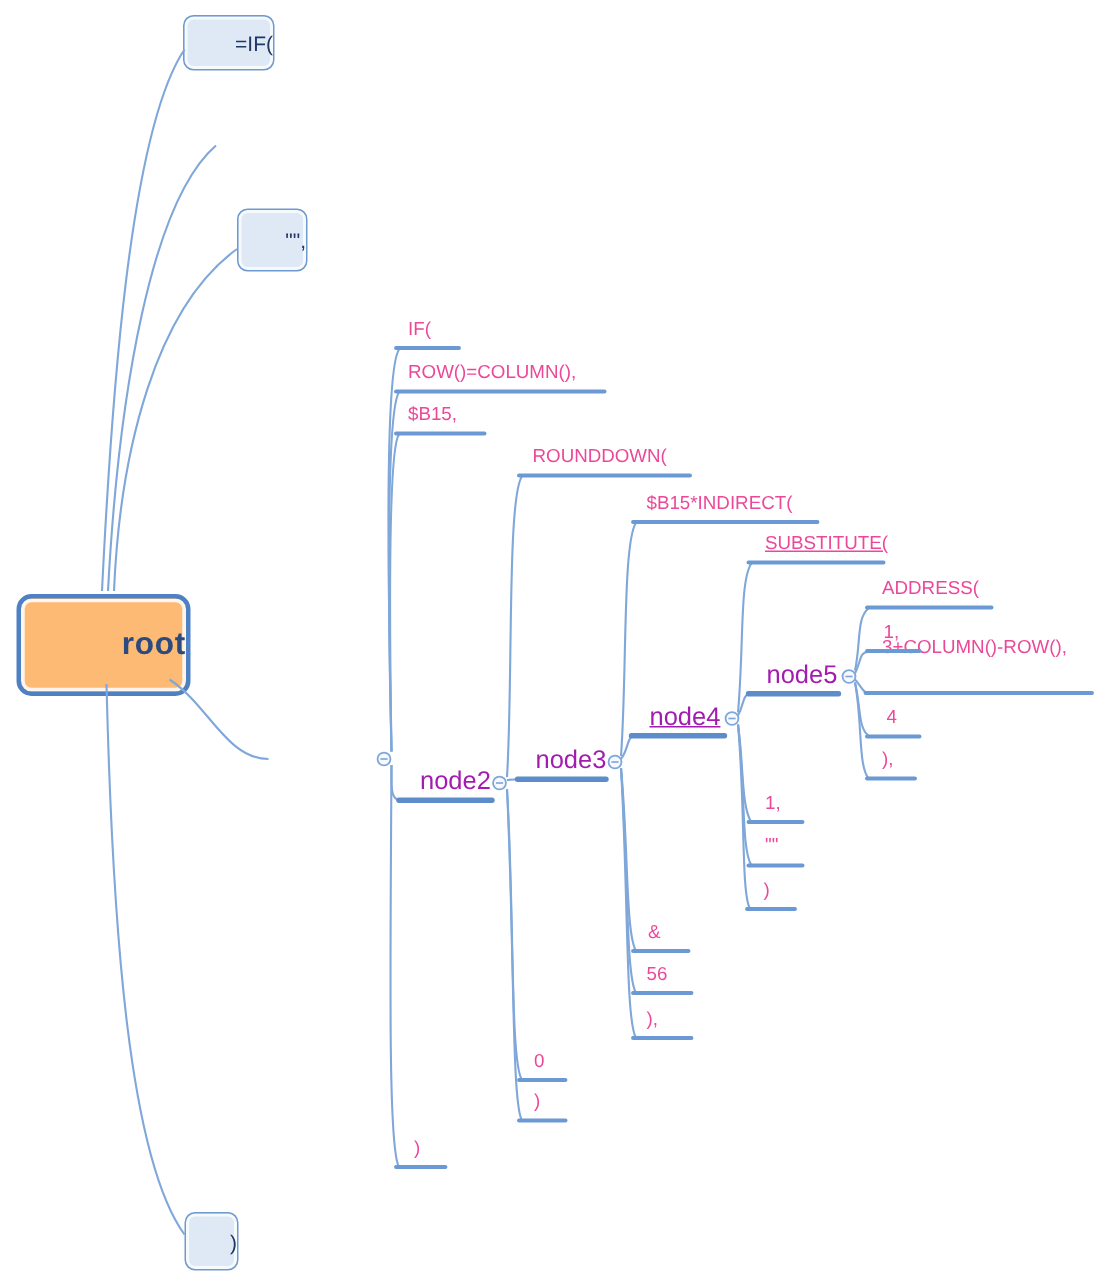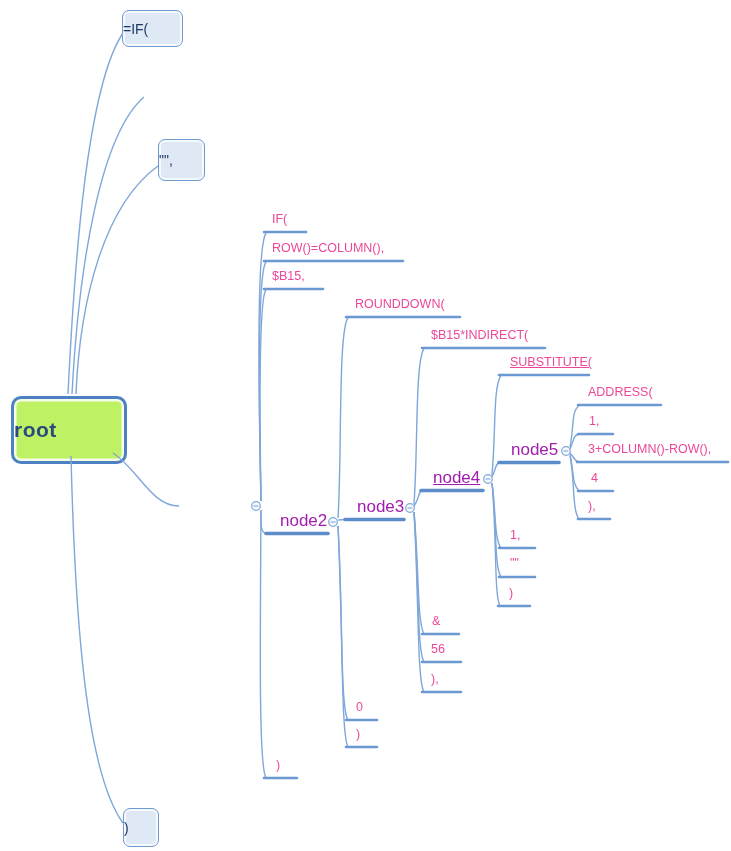--- a/index.html
+++ b/index.html
@@ -7,26 +7,26 @@
     position:relative;width:731px;height:851px;background:#ffffff;overflow:hidden;
     font-family:"Liberation Sans",sans-serif;
   }
   
   .boxnode{
     position:absolute;z-index:2;
     border:1.6px solid #6f9ad0;border-radius:7px;
     background:#dfe9f6;
     box-shadow:inset 0 0 0 2px rgba(255,255,255,0.75);
     color:#1f3864;font-size:14px;
-    display:flex;align-items:center;justify-content:flex-start;
+    display:flex;align-items:center;justify-content:flex-end;
     white-space:nowrap;cursor:default;
   }
   .rootnode{
     border:3.5px solid #4e81c4;border-radius:10px;
-    background:#bef264;
+    background:#fdba74;
     box-shadow:inset 0 0 0 2.5px rgba(255,255,255,0.85);
     color:#2b4a7d;font-weight:bold;font-size:21px;
     letter-spacing:0.5px;
   }
   
   .linelabel{
     position:absolute;z-index:2;
     font-size:12.5px;color:#ec4899;white-space:nowrap;cursor:default;line-height:15px;
   }
   .branchlabel{font-size:17px;color:#a21caf;}
@@ -74,21 +74,21 @@
   <div class="linelabel" style="left:431px;top:672px;">),</div>
 
   <div class="linelabel" style="left:510px;top:355px;text-decoration:underline;">SUBSTITUTE(</div>
   <div class="linelabel branchlabel" style="left:511px;top:442px;">node5</div>
   <div class="linelabel" style="left:510px;top:528px;">1,</div>
   <div class="linelabel" style="left:510px;top:556px;">""</div>
   <div class="linelabel" style="left:509px;top:586px;">)</div>
 
   <div class="linelabel" style="left:588px;top:385px;">ADDRESS(</div>
   <div class="linelabel" style="left:589px;top:414px;">1,</div>
-  <div class="linelabel" style="left:588px;top:442px;">3+COLUMN()-ROW(),</div>
+  <div class="linelabel" style="left:588px;top:424px;">3+COLUMN()-ROW(),</div>
   <div class="linelabel" style="left:591px;top:471px;">4</div>
   <div class="linelabel" style="left:588px;top:499px;">),</div>
 
   <svg class="wires" width="731" height="851" viewBox="0 0 731 851">
 
     <g stroke="#7fa7d9" stroke-width="1.4" fill="none">
       <path d="M 68,394 C 74,272 86,88 123,33"></path>
       <path d="M 72,394 C 79,262 101,134 144,97"></path>
       <path d="M 76,394 C 80,300 104,205 158,166"></path>
       <path d="M 113,453 C 139,470 151,506 179,506"></path>

